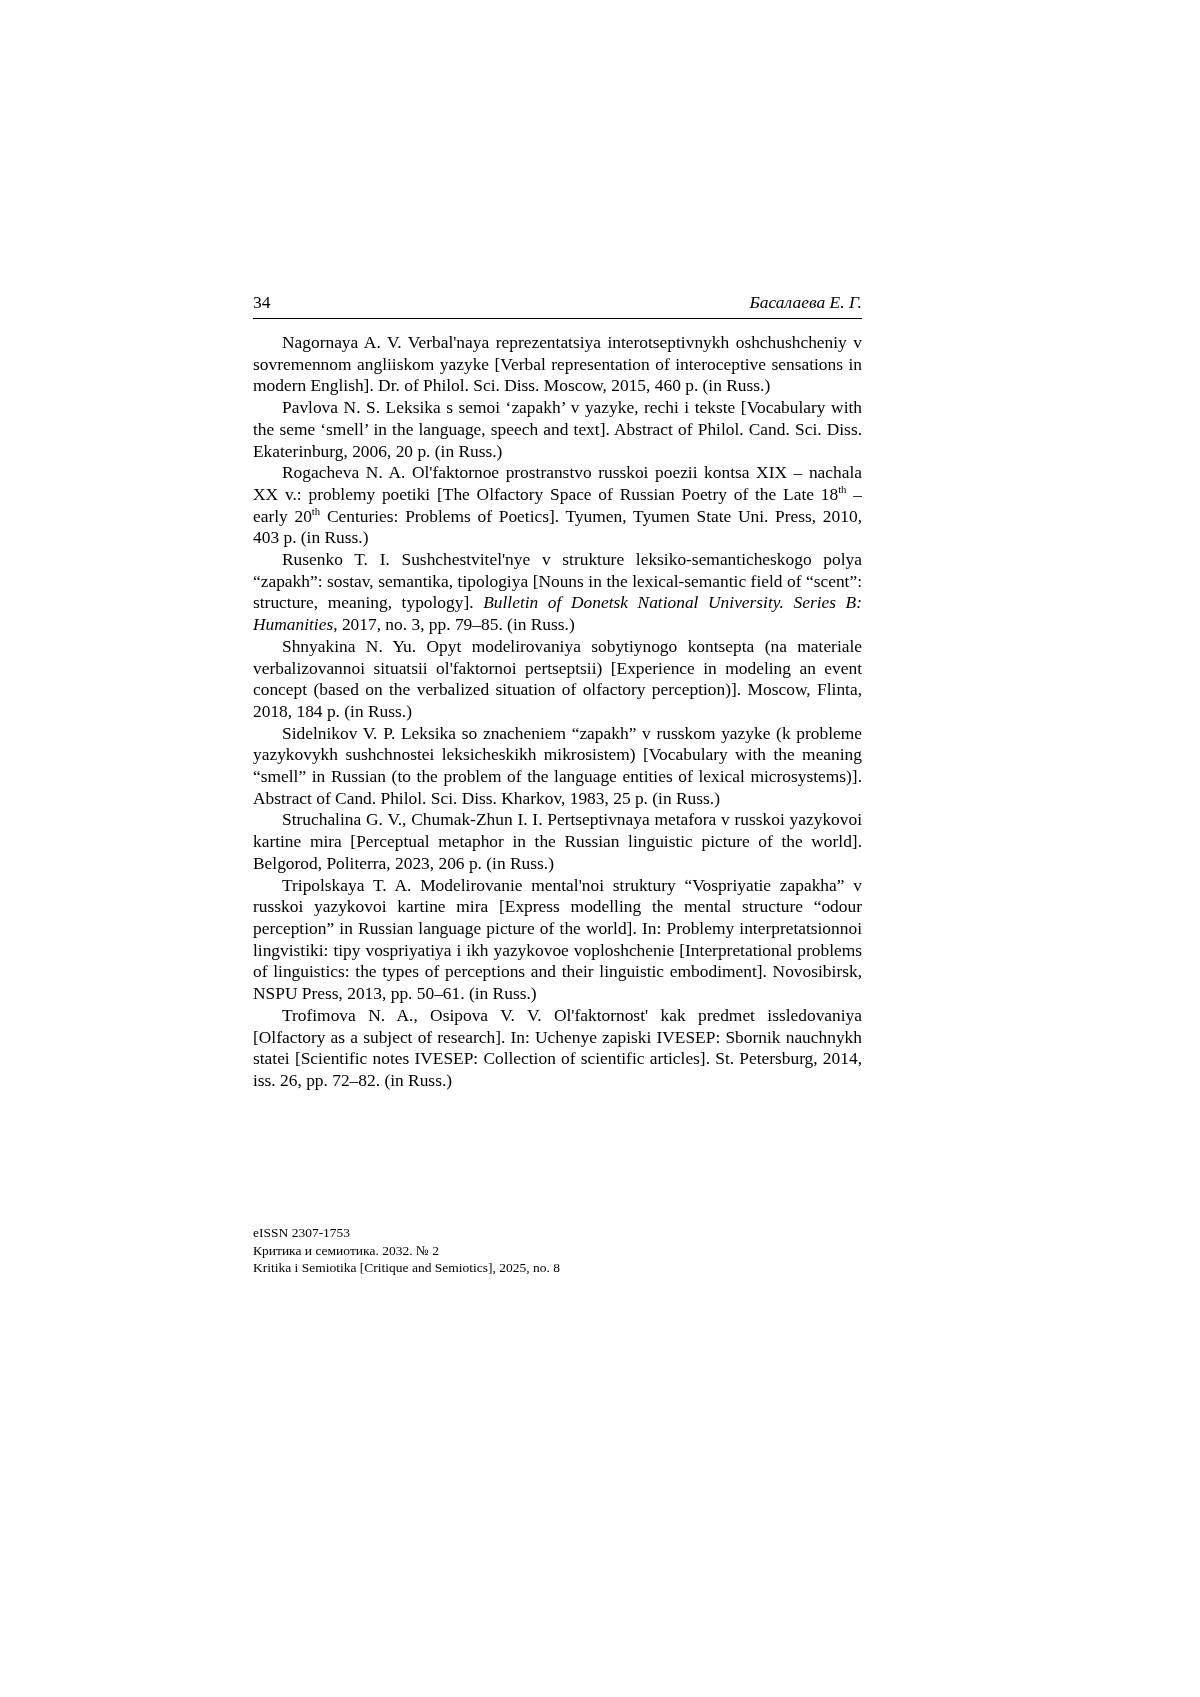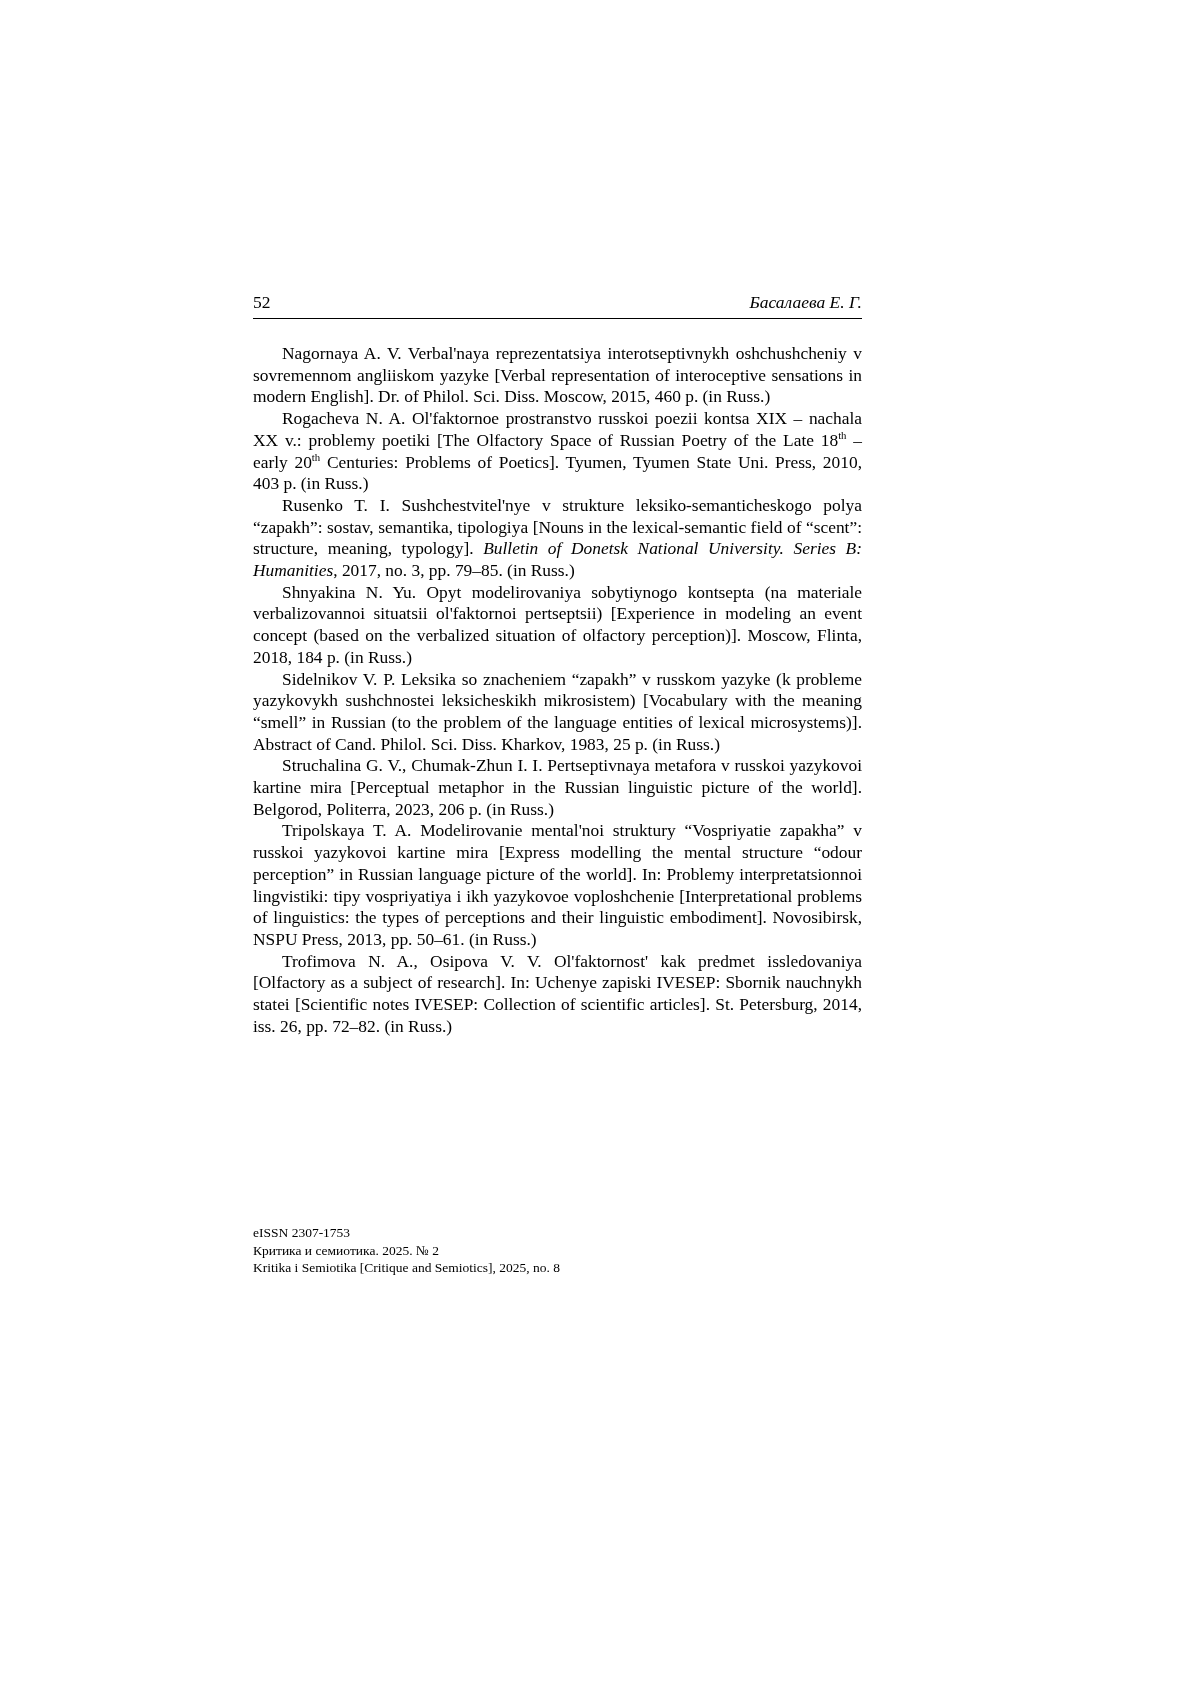--- a/index.html
+++ b/index.html
@@ -24,21 +24,21 @@
     display: flex;
     justify-content: space-between;
     align-items: baseline;
     font-size: 17.5px;
     line-height: 20px;
     padding-bottom: 6px;
     border-bottom: 1.5px solid #000;
   }
   .running-head { font-style: italic; }
 
-  .refs { margin-top: 24px; }
+  .refs { margin-top: 13px; }
 
   p.ref {
     margin: 0;
     font-size: 17.4px;
     line-height: 21.7px;
     text-align: justify;
     text-indent: 29px;
   }
   p.ref span.it  { font-style: italic; }
   p.ref span.sup { vertical-align: super; font-size: 0.62em; line-height: 0; }
@@ -53,36 +53,37 @@
   }
 </style>
 </head>
 <body>
 
 <div class="sheet">
 
   <div class="content">
 
     <div class="header">
-      <span class="page-number">52</span>
+      <span class="page-number">34</span>
       <span class="running-head">Басалаева Е. Г.</span>
     </div>
 
     <div class="refs">
         <p class="ref"><span>Nagornaya A. V. Verbal'naya reprezentatsiya interotseptivnykh oshchushcheniy v sovremennom angliiskom yazyke [Verbal representation of interoceptive sensations in modern English]. Dr. of Philol. Sci. Diss. Moscow, 2015, 460 p. (in Russ.)</span></p>
+        <p class="ref"><span>Pavlova N. S. Leksika s semoi ‘zapakh’ v yazyke, rechi i tekste [Vocabulary with the seme ‘smell’ in the language, speech and text]. Abstract of Philol. Cand. Sci. Diss. Ekaterinburg, 2006, 20 p. (in Russ.)</span></p>
         <p class="ref"><span>Rogacheva N. A. Ol'faktornoe prostranstvo russkoi poezii kontsa XIX – nachala XX v.: problemy poetiki [The Olfactory Space of Russian Poetry of the Late 18</span><span class="sup">th</span><span> – early 20</span><span class="sup">th</span><span> Centuries: Problems of Poetics]. Tyumen, Tyumen State Uni. Press, 2010, 403 p. (in Russ.)</span></p>
         <p class="ref"><span>Rusenko T. I. Sushchestvitel'nye v strukture leksiko-semanticheskogo polya “zapakh”: sostav, semantika, tipologiya [Nouns in the lexical-semantic field of “scent”: structure, meaning, typology]. </span><span class="it">Bulletin of Donetsk National University. Series B: Humanities</span><span>, 2017, no. 3, pp. 79–85. (in Russ.)</span></p>
         <p class="ref"><span>Shnyakina N. Yu. Opyt modelirovaniya sobytiynogo kontsepta (na materiale verbalizovannoi situatsii ol'faktornoi pertseptsii) [Experience in modeling an event concept (based on the verbalized situation of olfactory perception)]. Moscow, Flinta, 2018, 184 p. (in Russ.)</span></p>
         <p class="ref"><span>Sidelnikov V. P. Leksika so znacheniem “zapakh” v russkom yazyke (k probleme yazykovykh sushchnostei leksicheskikh mikrosistem) [Vocabulary with the meaning “smell” in Russian (to the problem of the language entities of lexical microsystems)]. Abstract of Cand. Philol. Sci. Diss. Kharkov, 1983, 25 p. (in Russ.)</span></p>
         <p class="ref"><span>Struchalina G. V., Chumak-Zhun I. I. Pertseptivnaya metafora v russkoi yazykovoi kartine mira [Perceptual metaphor in the Russian linguistic picture of the world]. Belgorod, Politerra, 2023, 206 p. (in Russ.)</span></p>
         <p class="ref"><span>Tripolskaya T. A. Modelirovanie mental'noi struktury “Vospriyatie zapakha” v russkoi yazykovoi kartine mira [Express modelling the mental structure “odour perception” in Russian language picture of the world]. In: Problemy interpretatsionnoi lingvistiki: tipy vospriyatiya i ikh yazykovoe voploshchenie [Interpretational problems of linguistics: the types of perceptions and their linguistic embodiment]. Novosibirsk, NSPU Press, 2013, pp. 50–61. (in Russ.)</span></p>
         <p class="ref"><span>Trofimova N. A., Osipova V. V. Ol'faktornost' kak predmet issledovaniya [Olfactory as a subject of research]. In: Uchenye zapiski IVESEP: Sbornik nauchnykh statei [Scientific notes IVESEP: Collection of scientific articles]. St. Petersburg, 2014, iss. 26, pp. 72–82. (in Russ.)</span></p>
       </div>
 
   </div>
 
   <div class="footer">
     <div>eISSN 2307-1753</div>
-    <div>Критика и семиотика. 2025. № 2</div>
+    <div>Критика и семиотика. 2032. № 2</div>
     <div>Kritika i Semiotika [Critique and Semiotics], 2025, no. 8</div>
   </div>
 
 </div>
 
 </body></html>

